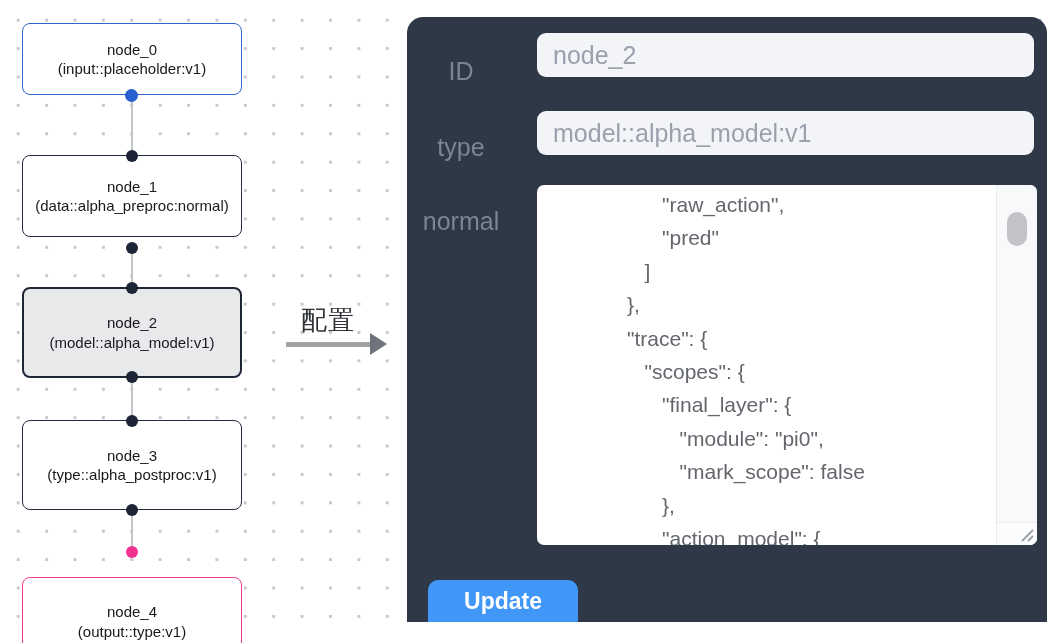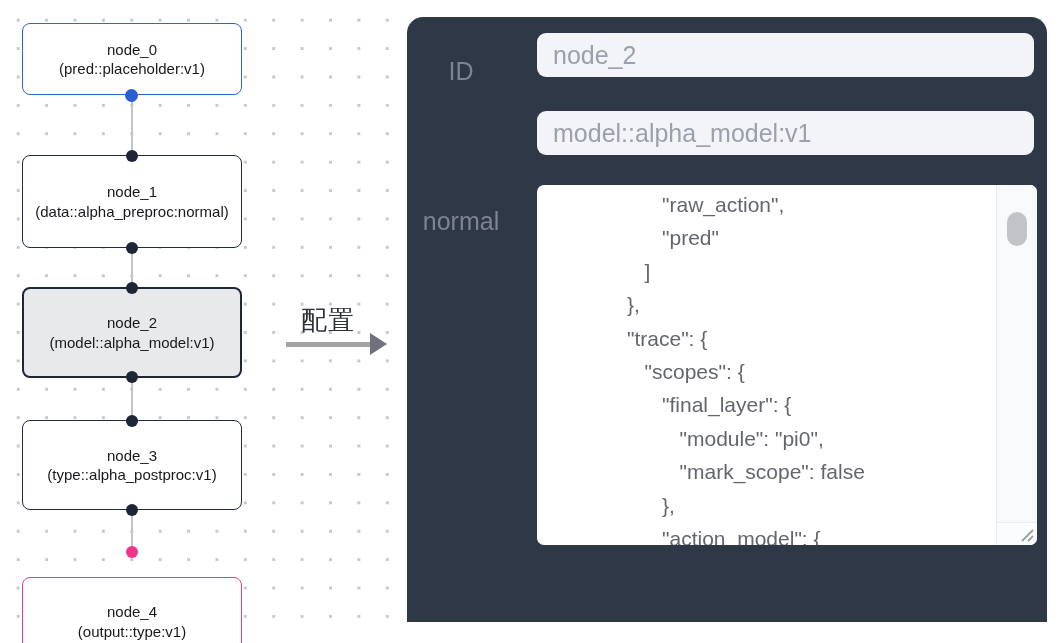--- a/index.html
+++ b/index.html
@@ -79,24 +79,24 @@
     display:flex;align-items:center;justify-content:center;cursor:pointer;
   }
 </style>
 </head>
 <body>
 
 <div>
 
   <div class="node node--input" style="top:23px;height:72px;">
     <span class="name-line">node_0</span>
-    <span class="type-line">(pred::placeholder:v1)</span>
+    <span class="type-line">(input::placeholder:v1)</span>
   </div>
 
-  <div class="node" style="top:155px;height:93px;">
+  <div class="node" style="top:155px;height:82px;">
     <span class="name-line">node_1</span>
     <span class="type-line">(data::alpha_preproc:normal)</span>
   </div>
 
   <div class="node node--selected" style="top:287px;height:91px;">
     <span class="name-line">node_2</span>
     <span class="type-line">(model::alpha_model:v1)</span>
   </div>
 
   <div class="node" style="top:420px;height:90px;">
@@ -126,20 +126,21 @@
 
 <div class="anno-label">配置</div>
 <div class="anno-arrow-shaft"></div>
 <div class="anno-arrow-head"></div>
 
 <div class="panel">
 
   <div class="field-label" style="top:40px;">ID</div>
   <input class="text-input" style="top: 16px;" type="text" value="node_2">
 
+  <div class="field-label" style="top:116px;">type</div>
   <input class="text-input" style="top: 94px;" type="text" value="model::alpha_model:v1">
 
   <div class="field-label" style="top:190px;">normal</div>
 
   <div class="configbox">
     <pre>                  "raw_action",
                   "pred"
                ]
             },
             "trace": {
@@ -153,13 +154,16 @@
       <div class="scroll-thumb"></div>
     </div>
     <div class="resize-corner">
       <svg width="16" height="16" viewBox="0 0 16 16">
         <line x1="4" y1="15" x2="15" y2="4" stroke="#9a9ea4" stroke-width="1.8"></line>
         <line x1="10" y1="15" x2="15" y2="10" stroke="#9a9ea4" stroke-width="1.8"></line>
       </svg>
     </div>
   </div>
 
+  <button class="update-btn">
+    <span>Update</span>
+  </button>
 </div>
 
 </body></html>

